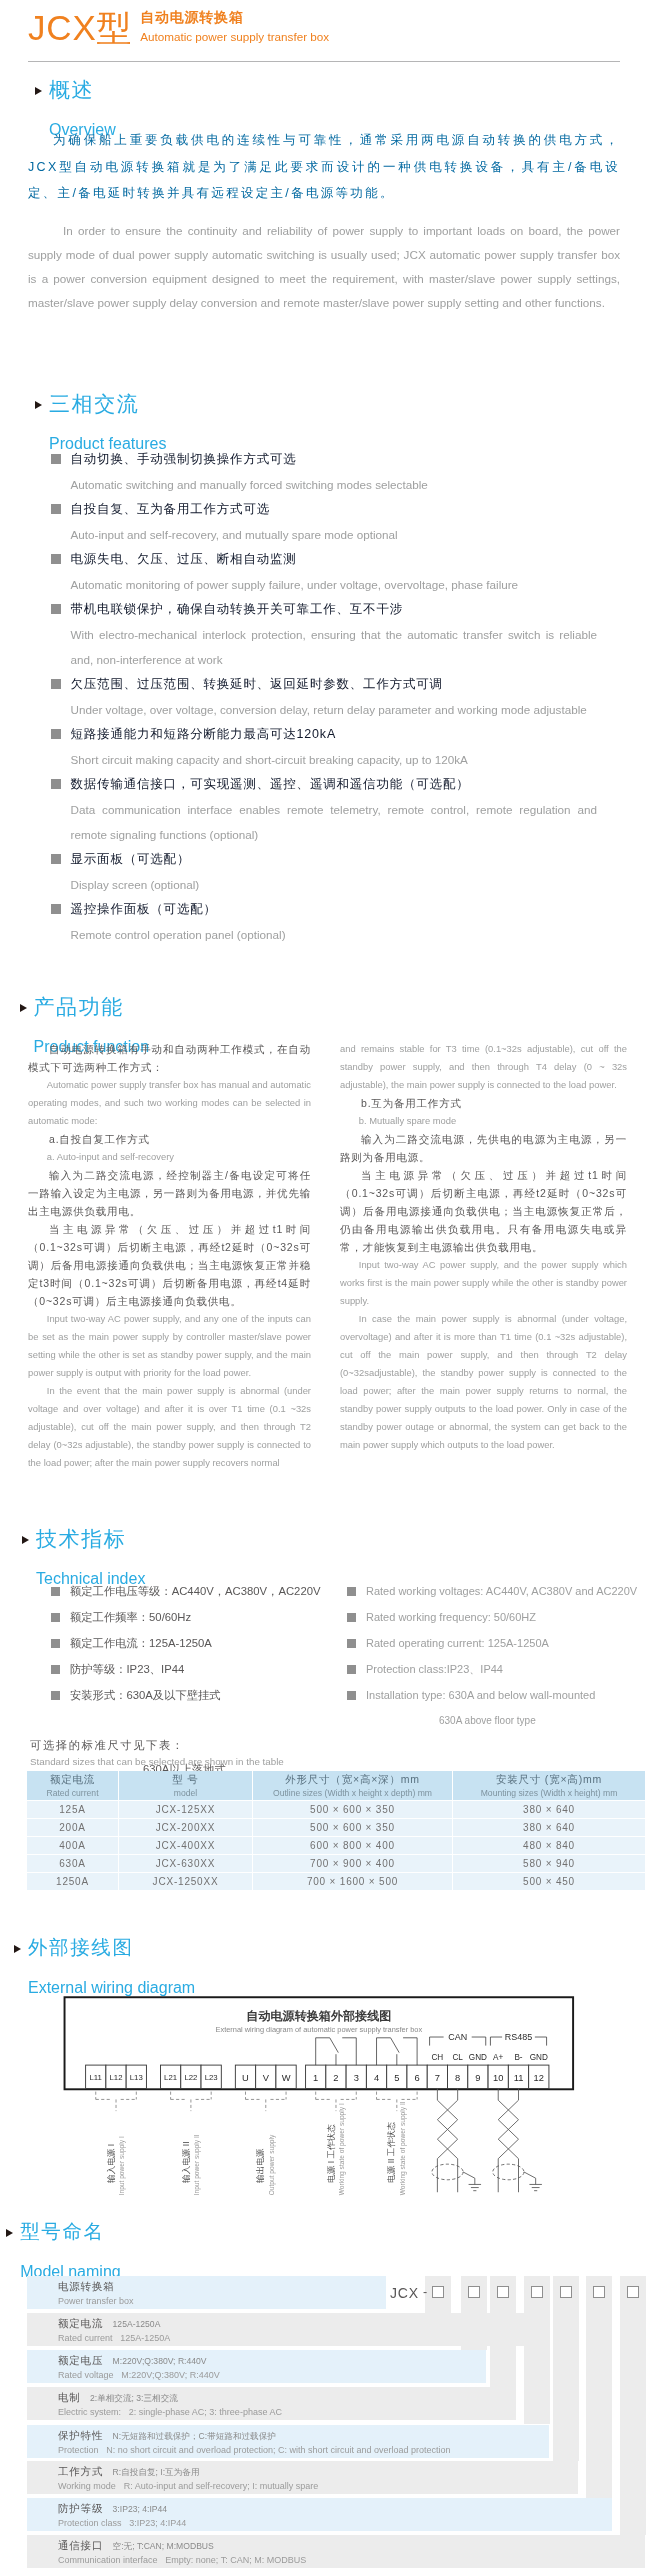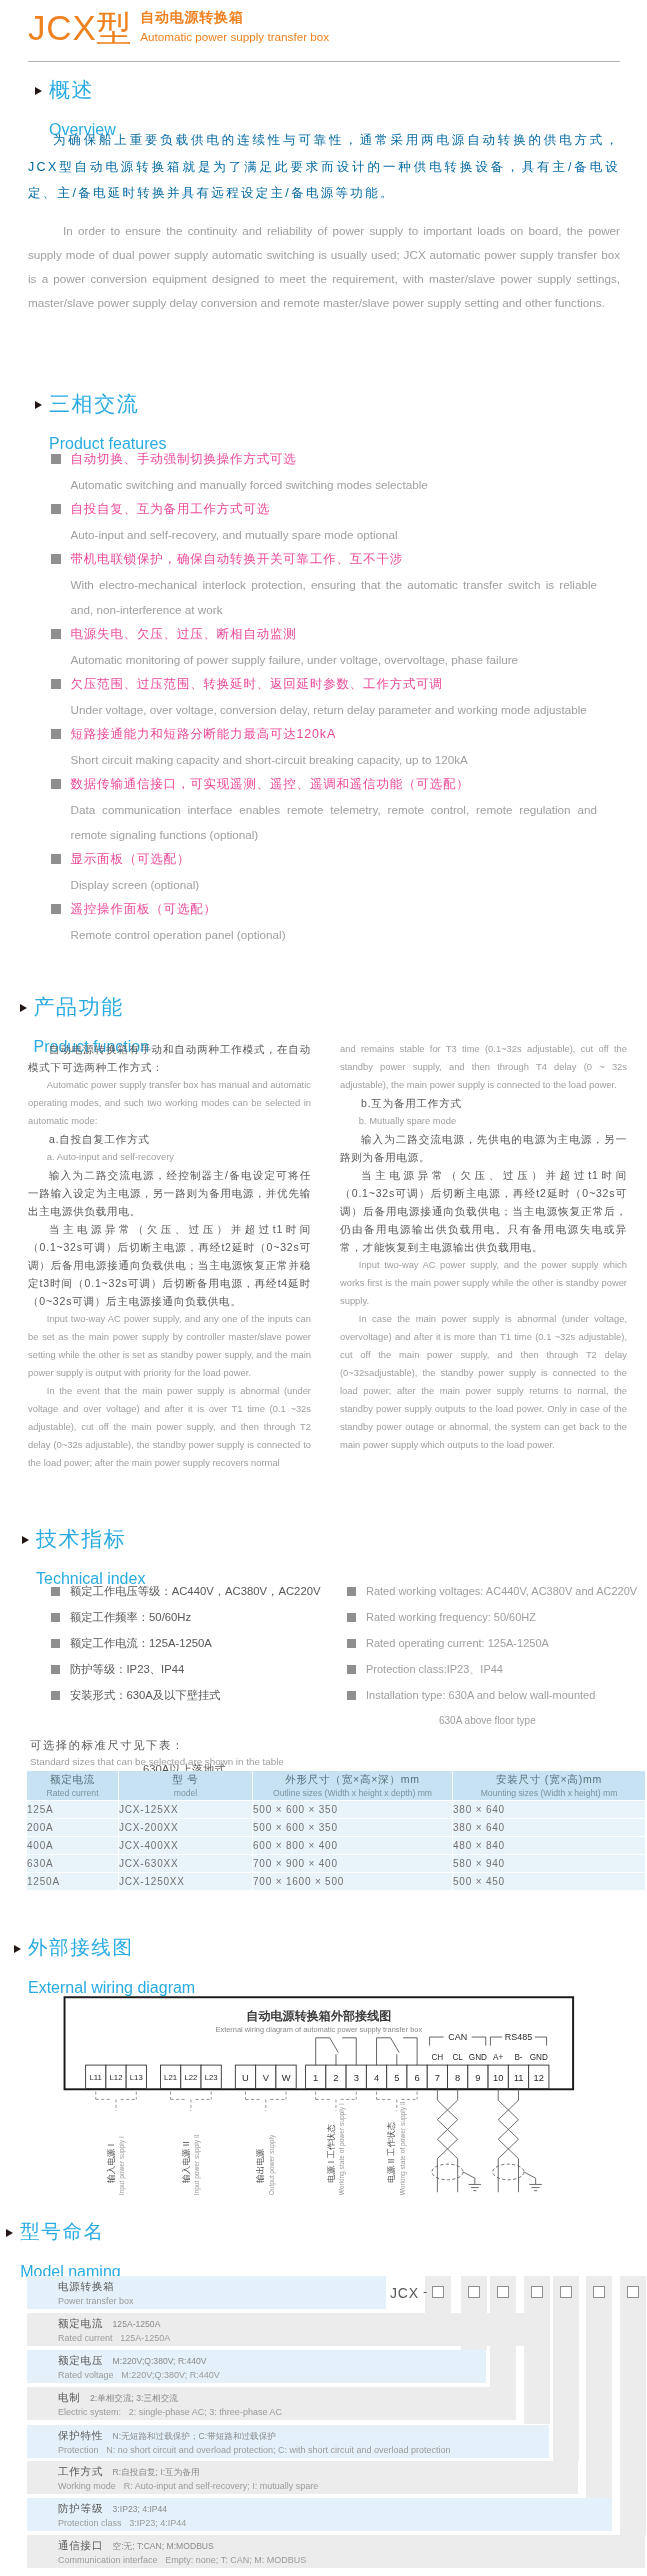--- a/index.html
+++ b/index.html
@@ -22,21 +22,21 @@
   .h-en { color:#29abe2; font-size:16px; margin-top:17px; }
 
   
   .ov-zh { position:absolute; left:28px; top:127px; width:592px; font-size:12.5px; color:#0369a1;
            line-height:26.5px; letter-spacing:2.3px; text-align:justify; text-indent:2em; }
   .ov-en { position:absolute; left:28px; top:219px; width:592px; font-size:11.7px; color:#9fa0a0;
            line-height:24px; text-align:justify; text-indent:3em; }
 
   
   .features { position:absolute; left:51px; top:447px; width:558px; }
-  .fzh { position:relative; padding-left:19.5px; font-size:12.5px; color:#ec4899; letter-spacing:0.8px; line-height:25px; }
+  .fzh { position:relative; padding-left:19.5px; font-size:12.5px; color:#0f172a; letter-spacing:0.8px; line-height:25px; }
   .fzh::before { content:""; position:absolute; left:0; top:7px; width:10px; height:10px; background:#8f8f8f; }
   .fen { padding-left:19.5px; font-size:11.7px; color:#9fa0a0; line-height:25px; text-align:justify; }
 
   
   .colL { position:absolute; left:28px; top:1040px; width:283px; }
   .colR { position:absolute; left:340px; top:1040px; width:287px; }
   .colL p, .colR p { text-align:justify; text-indent:2em; }
   .pzh { font-size:10.5px; color:#595757; line-height:18px; letter-spacing:0.8px; }
   .pen { font-size:9.4px; color:#9fa0a0; line-height:18px; }
   .noind { text-indent:0 !important; }
@@ -53,21 +53,21 @@
   .sl .spec-cont { font-size:11.3px; color:#595757;margin-top:48px; }
   .sr .spec-cont { font-size:10px; color:#9fa0a0; }
 
   
   .note-zh { position:absolute; left:30px; top:1738px; font-size:11.3px; color:#595757; letter-spacing:1.6px; }
   .note-en { position:absolute; left:30px; top:1756px; font-size:9.8px; color:#9fa0a0; }
   table.sizes { position:absolute; left:26px; top:1770px; border-collapse:separate; border-spacing:1.6px; }
   table.sizes th { background:#c7e2f2; height:29px; vertical-align:middle; font-weight:400; }
   table.sizes th .th-zh { font-size:10.5px; color:#58707f; letter-spacing:0.8px; }
   table.sizes th .th-en { font-size:8.6px; color:#7e939f; margin-top:0.8px; }
-  table.sizes td { background:#e9f3fa; height:17px; vertical-align:middle;
+  table.sizes td { background:#e9f3fa; height:17px; text-align:center; vertical-align:middle;
                    font-size:10px; color:#727171; letter-spacing:0.8px; }
 
   
   .wiring-svg { position:absolute; left:27px; top:1991px; }
 
   
   .lrow { position:absolute; left:27px; height:33px; padding:3.1px 0 0 31px; }
   .lrow.blue { background:#e4f1fa; }
   .lrow.gray { background:#ececec; }
   .lterm { font-size:10.5px; color:#595757; letter-spacing:0.8px; }
@@ -113,26 +113,26 @@
   <div class="features">
     <div>
         <div class="fzh">自动切换、手动强制切换操作方式可选</div>
         <div class="fen">Automatic switching and manually forced switching modes selectable</div>
       </div>
     <div>
         <div class="fzh">自投自复、互为备用工作方式可选</div>
         <div class="fen">Auto-input and self-recovery, and mutually spare mode optional</div>
       </div>
     <div>
+        <div class="fzh">电源失电、欠压、过压、断相自动监测</div>
+        <div class="fen">Automatic monitoring of power supply failure, under voltage, overvoltage, phase failure</div>
+      </div>
+    <div>
         <div class="fzh">带机电联锁保护，确保自动转换开关可靠工作、互不干涉</div>
         <div class="fen" style="width:546px">With electro-mechanical interlock protection, ensuring that the automatic transfer switch is reliable and, non-interference at work</div>
-      </div>
-    <div>
-        <div class="fzh">电源失电、欠压、过压、断相自动监测</div>
-        <div class="fen">Automatic monitoring of power supply failure, under voltage, overvoltage, phase failure</div>
       </div>
     <div>
         <div class="fzh">欠压范围、过压范围、转换延时、返回延时参数、工作方式可调</div>
         <div class="fen" style="width:546px">Under voltage, over voltage, conversion delay, return delay parameter and working mode adjustable</div>
       </div>
     <div>
         <div class="fzh">短路接通能力和短路分断能力最高可达120kA</div>
         <div class="fen">Short circuit making capacity and short-circuit breaking capacity, up to 120kA</div>
       </div>
     <div>

